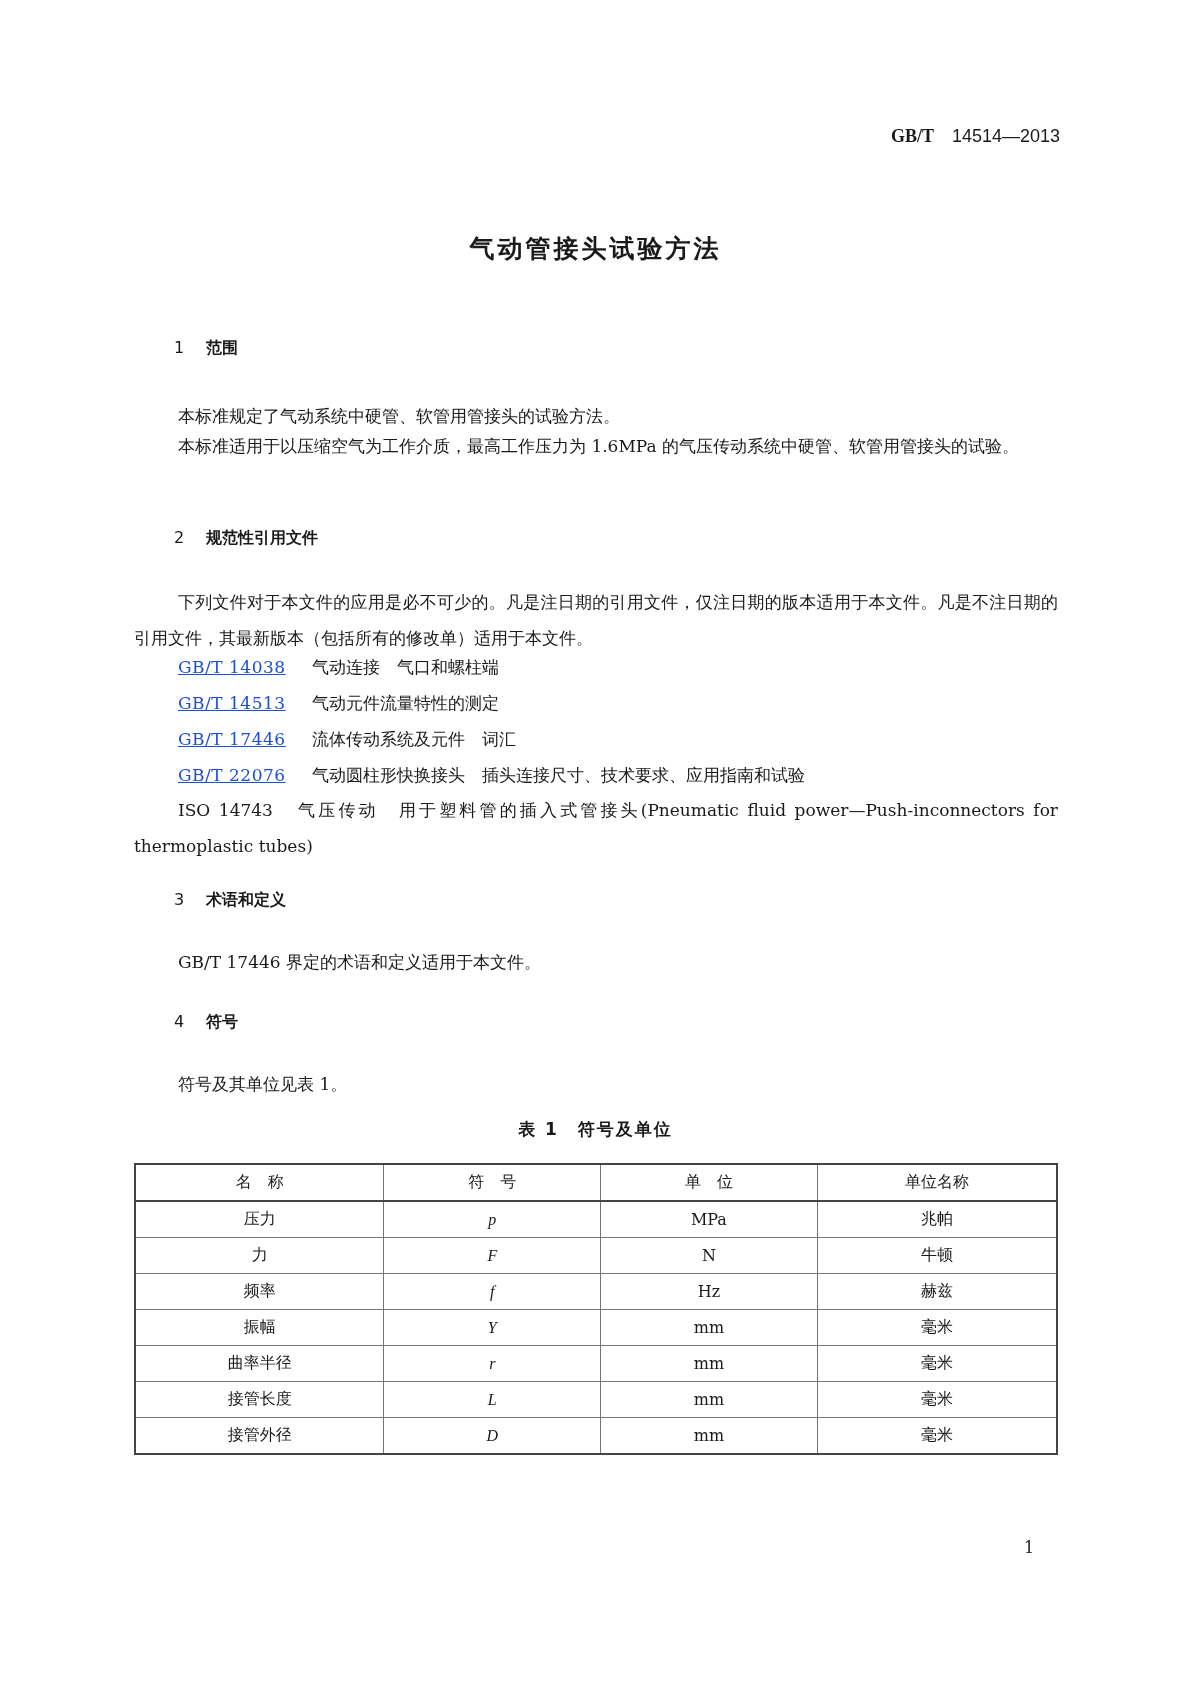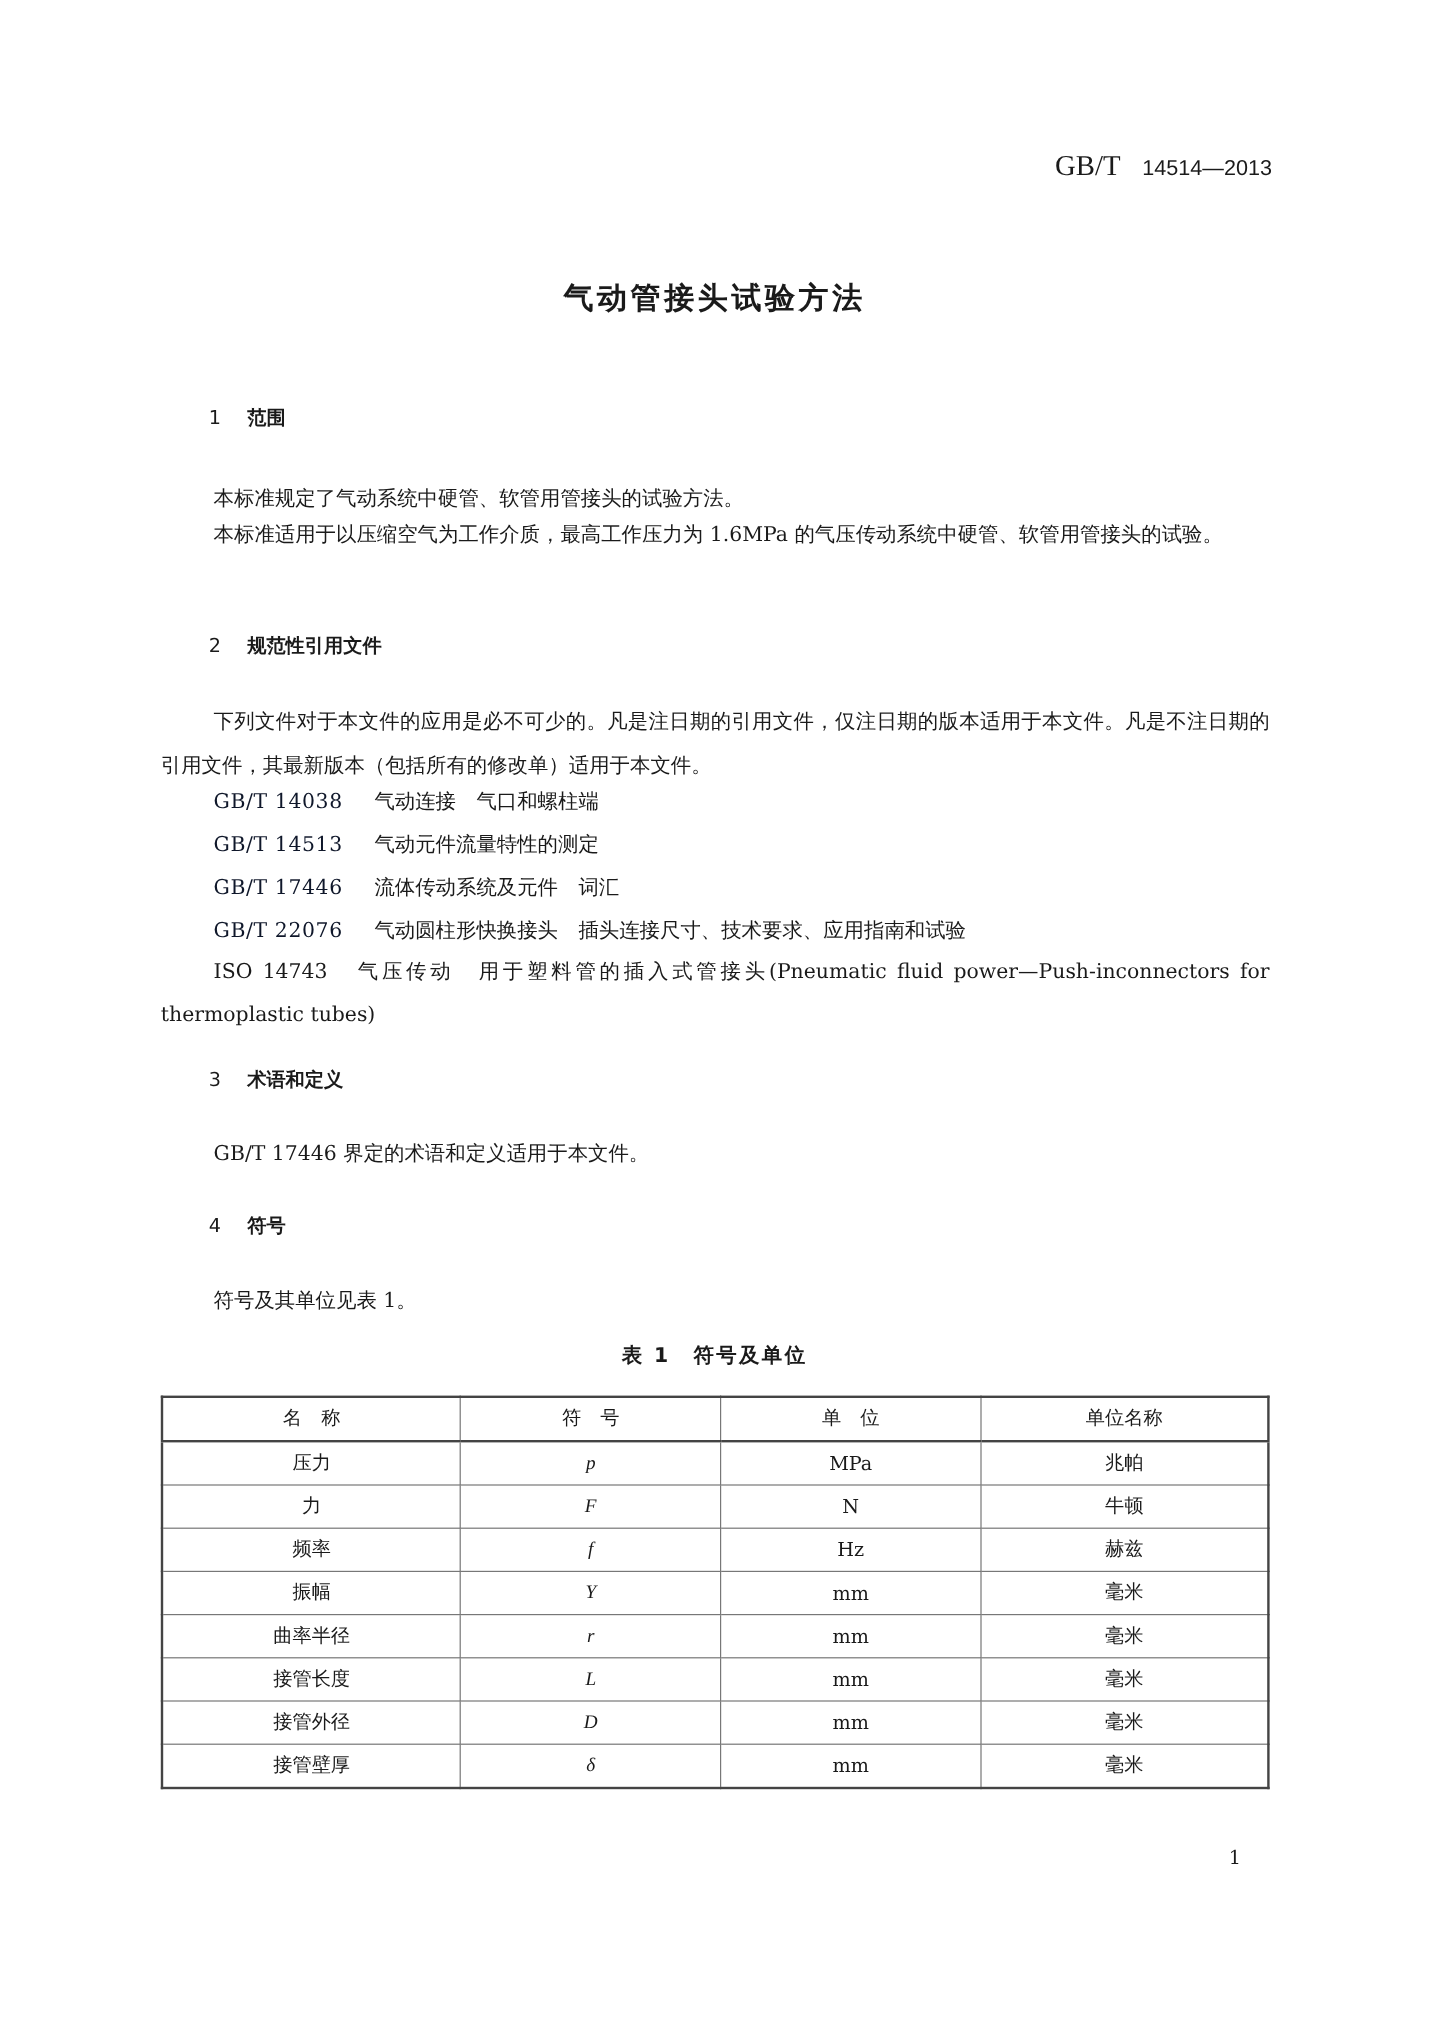--- a/index.html
+++ b/index.html
@@ -1,29 +1,29 @@
 <!DOCTYPE html>
 <html><head>
 <meta charset="utf-8">
 <style>
   html, body { margin: 0; padding: 0; background: #ffffff; }
   body { width: 1191px; height: 1684px; position: relative; overflow: hidden;
          font-family: "DejaVu Serif", "Liberation Serif", serif; color: #1a1a1a; }
   .abs { position: absolute; }
   .std-code { top: 126px; right: 131px; font-size: 17px; white-space: nowrap; }
-  .std-code .gbt { font-family: "Liberation Serif", serif; font-weight: normal; font-size: 24px; }
+  .std-code .gbt { font-family: "Liberation Serif", serif; font-weight: bold; font-size: 18px; }
   .std-code .num { font-family: "Liberation Sans", sans-serif; font-size: 18px; margin-left: 18px; }
   .doc-title { top: 232px; left: 0; width: 1191px; text-align: center;
                font-family: "DejaVu Sans", sans-serif; font-weight: bold; font-size: 25px; letter-spacing: 3px; }
   .sec-head { left: 134px; font-family: "DejaVu Sans", sans-serif; font-weight: bold; font-size: 16px; margin-left: 40px; }
   .sec-head .n { display: inline-block; width: 32px; font-weight: normal; }
   .para { left: 134px; width: 924px; font-size: 17px; line-height: 36px; text-align: justify; }
   .para.indent { text-indent: 44px; }
   .ref { left: 178px; font-size: 17px; white-space: nowrap; }
-  .ref .code { display: inline-block; min-width: 120px; letter-spacing: 0.5px; color: #0f172a; }
+  .ref .code { display: inline-block; min-width: 120px; letter-spacing: 0.5px; color: #1d4ed8; text-decoration: underline; }
   .ref .sep { display: inline-block; width: 14px; }
   .caption { top: 1118px; left: 0; width: 1191px; text-align: center;
              font-family: "DejaVu Sans", sans-serif; font-weight: bold; font-size: 17px; letter-spacing: 2px; }
   table.sym { position: absolute; top: 1163px; left: 134px; width: 924px; border-collapse: collapse;
               border: 2px solid #444; font-size: 16px; }
   table.sym th, table.sym td { border: 1px solid #777; height: 35px; text-align: center;
                                font-weight: normal; padding: 0; }
   table.sym thead th { border-bottom: 2px solid #444; }
   table.sym td.symbol { font-style: italic; font-family: "Liberation Serif", serif; }
   .page-num { top: 1538px; left: 1024px; font-size: 16px; }
@@ -121,22 +121,16 @@
       <td class="symbol">L</td>
       <td>mm</td>
       <td>毫米</td>
     </tr>
     <tr>
       <td>接管外径</td>
       <td class="symbol">D</td>
       <td>mm</td>
       <td>毫米</td>
     </tr>
-    <tr>
-      <td>接管壁厚</td>
-      <td class="symbol">δ</td>
-      <td>mm</td>
-      <td>毫米</td>
-    </tr>
   </tbody>
 </table>
 
 <div class="abs page-num">1</div>
 
 </body></html>

